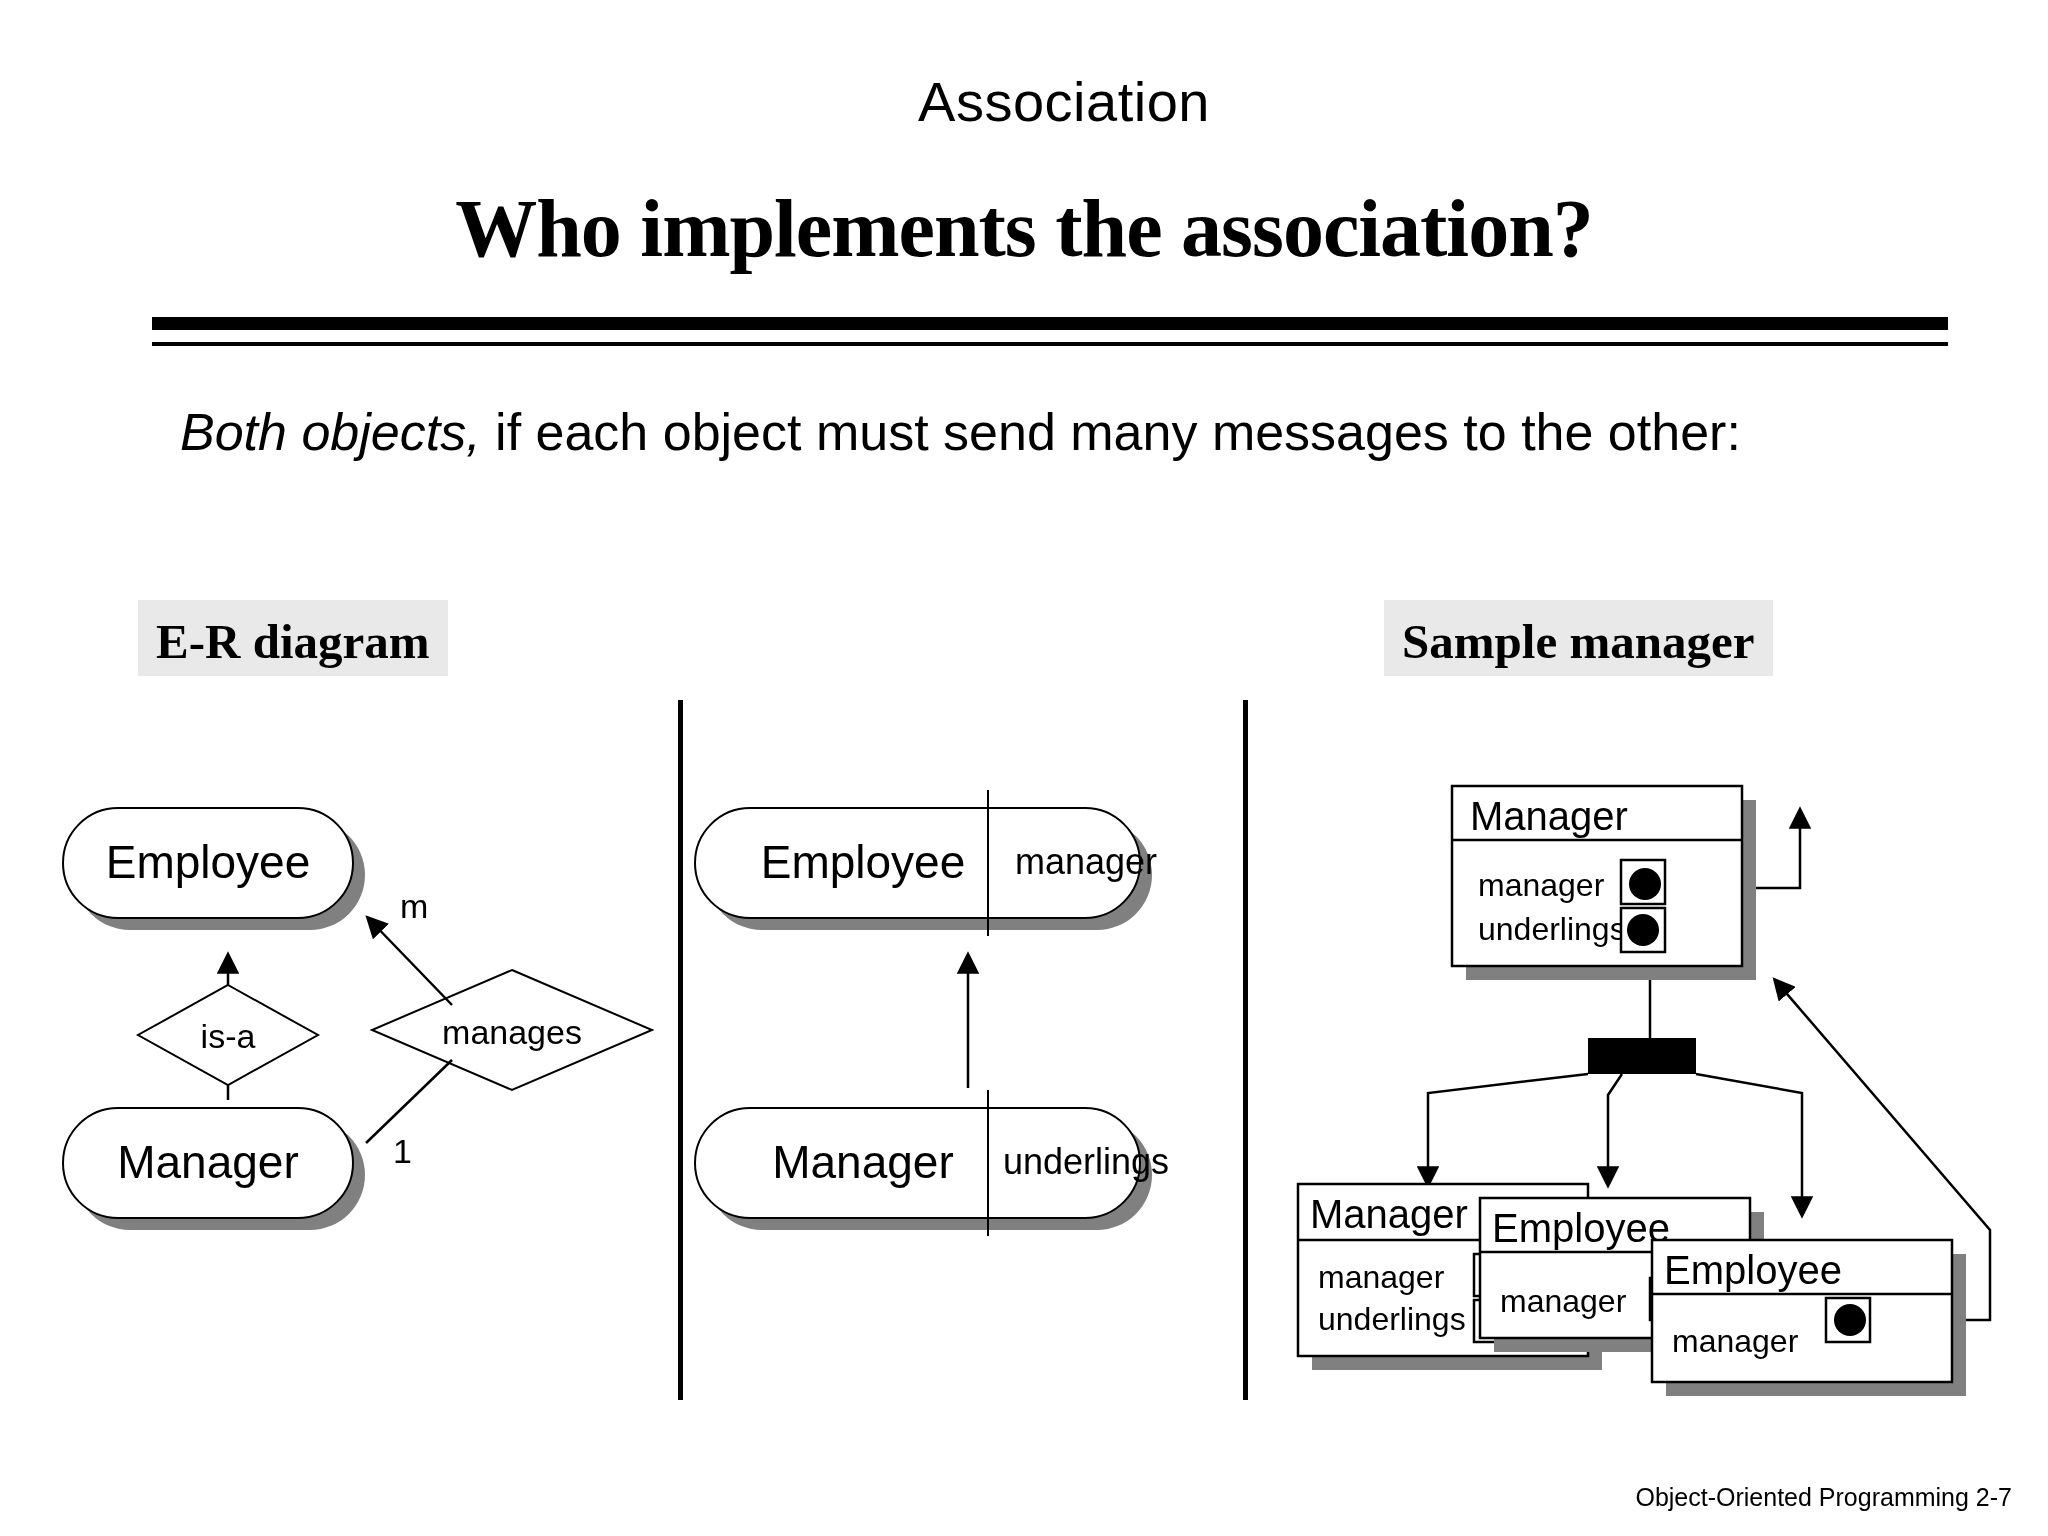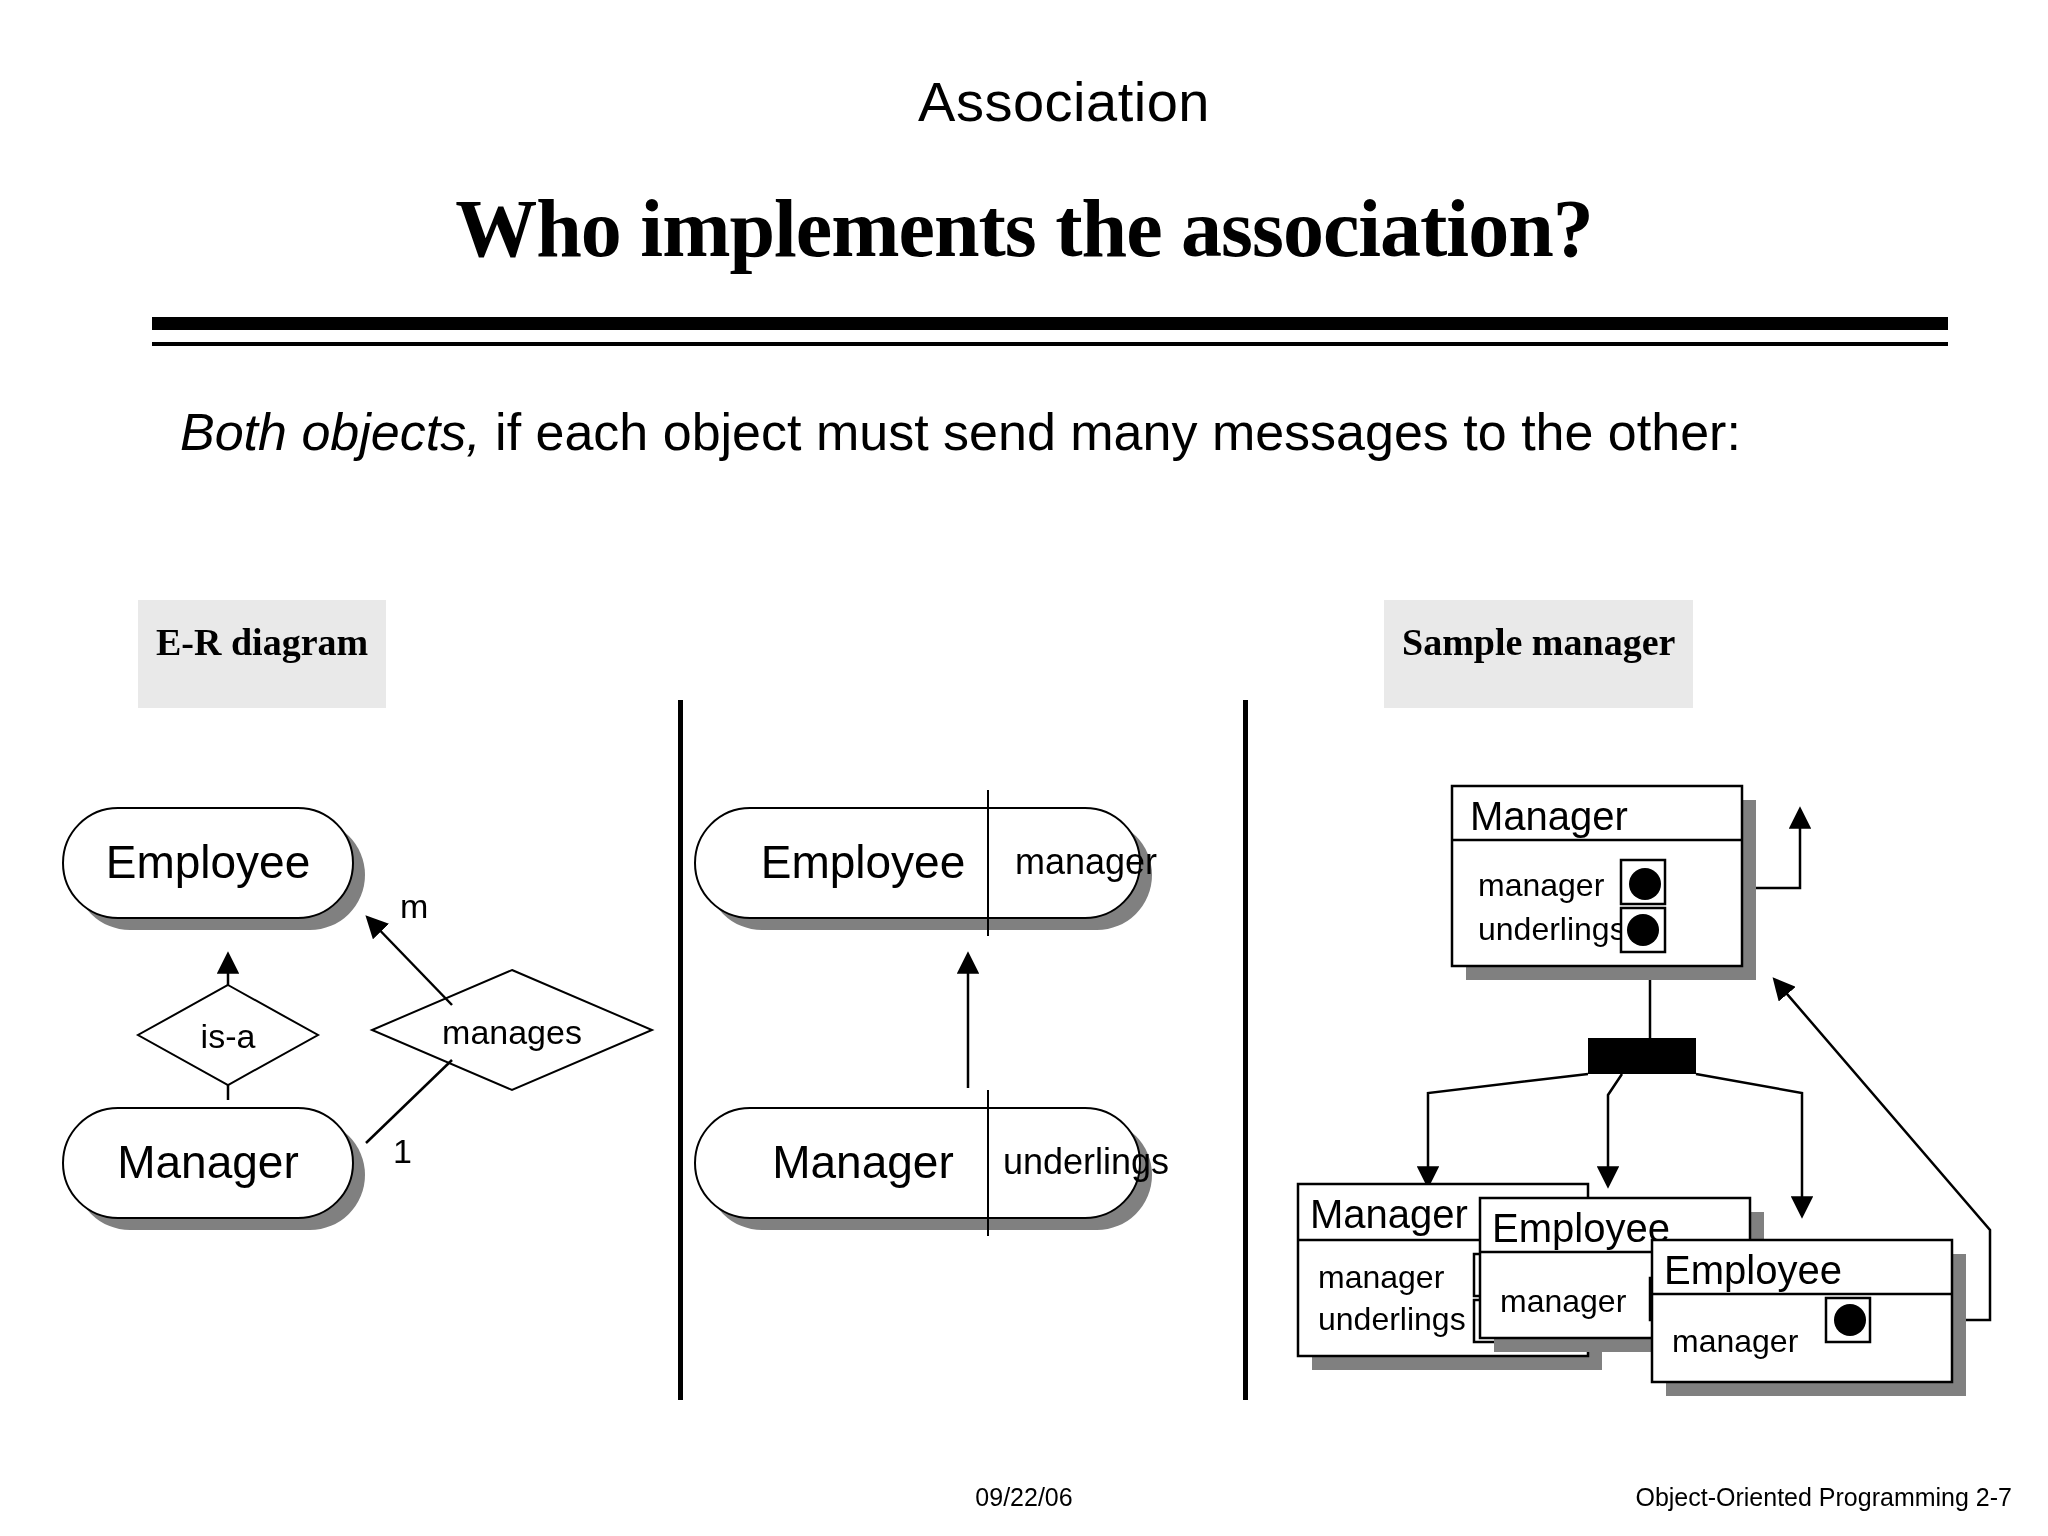--- a/index.html
+++ b/index.html
@@ -70,23 +70,23 @@
   }
   .lead .em {
     font-style: italic;
   }
   
   .col-head {
     position: absolute;
     background: #e9e9e9;
     font-family: "Liberation Serif", serif;
     font-weight: bold;
-    font-size: 38px;
+    font-size: 49px;
     line-height: 84px;
-    height: 108px;
+    height: 76px;
     padding: 0 18px;
     white-space: nowrap;
   }
   #head-er     { left: 138px;  top: 600px; }
   #head-class  { left: 740px;  top: 600px; }
   #head-sample { left: 1384px; top: 600px; }
   
   .divider {
     position: absolute;
     width: 5px;
@@ -251,16 +251,15 @@
       <rect x="1666" y="1254" width="300" height="142" fill="#808080"></rect>
       <rect x="1652" y="1240" width="300" height="142" fill="#ffffff" stroke="#000" stroke-width="2.5"></rect>
       <line x1="1652" y1="1294" x2="1952" y2="1294" stroke="#000" stroke-width="2.5"></line>
       <text class="nodeText" x="1664" y="1284" font-size="40">Employee</text>
       <text class="nodeText" x="1672" y="1352" font-size="32">manager</text>
       <rect x="1826" y="1298" width="44" height="44" fill="#fff" stroke="#000" stroke-width="2.5"></rect>
       <circle cx="1850" cy="1320" r="16" fill="#000"></circle>
     </g>
   </svg>
 
-  <div class="footer" id="footer-center">09/22/06</div>
   <div class="footer" id="footer-right">Object-Oriented Programming 2-7</div>
 
 </div>
 
 </body></html>

